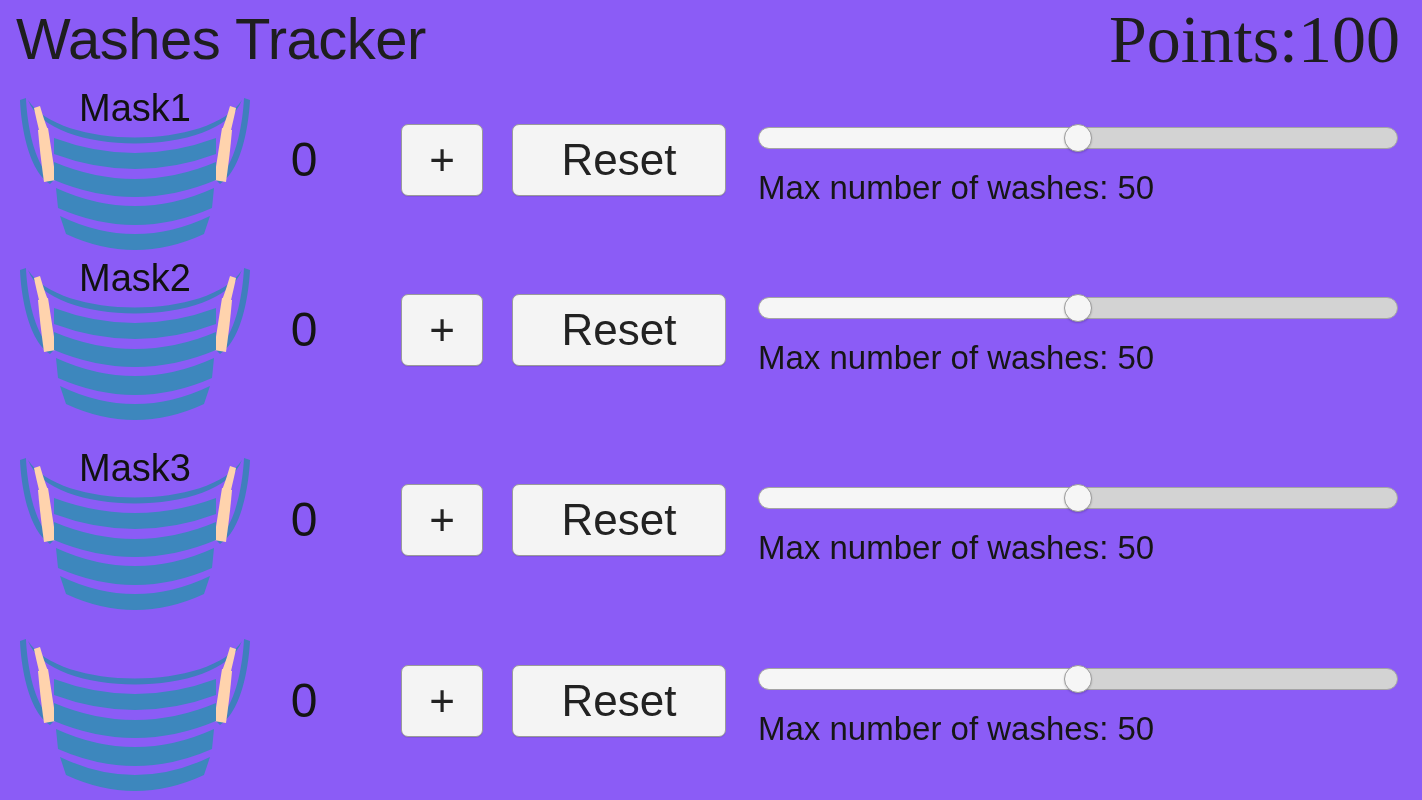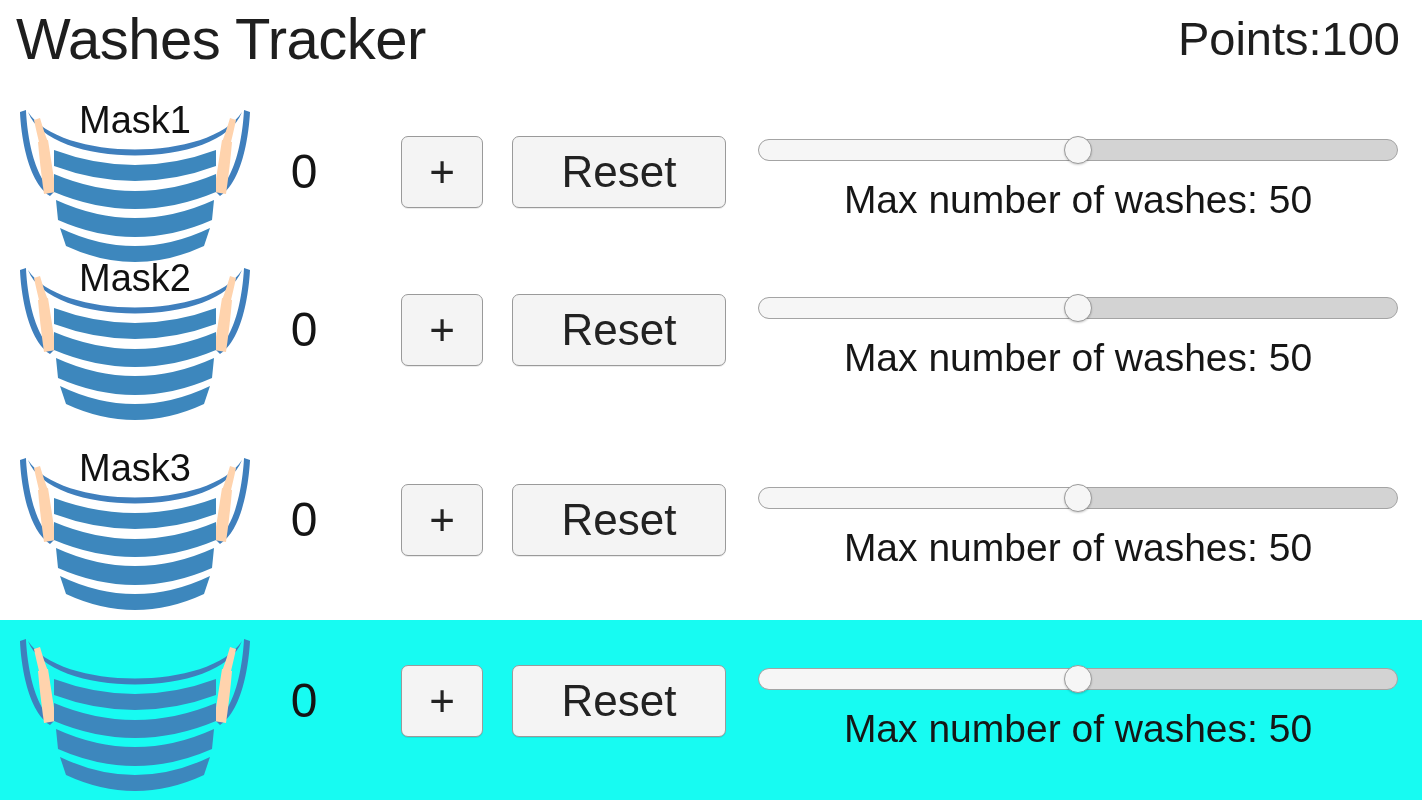--- a/index.html
+++ b/index.html
@@ -13,22 +13,22 @@
     overflow: hidden;
     background: #17fbf2;
     font-family: "Liberation Sans", "DejaVu Sans", sans-serif;
     color: #1c1c1c;
     -webkit-font-smoothing: antialiased;
   }
 
   #app {
     position: relative;
     width: 1422px;
-    height: 620px;
-    background: #ffffff;
+    height: 800px;
+    background: #8b5cf6;
   }
 
   
   .header {
     position: absolute;
     left: 0;
     top: 0;
     width: 1422px;
     height: 78px;
   }
@@ -40,35 +40,36 @@
     line-height: 66px;
     font-weight: 400;
     letter-spacing: -0.5px;
     color: #1e1e1e;
     white-space: nowrap;
   }
   .points {
     position: absolute;
     right: 22px;
     top: 8px;
-    font-size: 47px;
+    font-size: 68px;
     line-height: 62px;
     font-weight: 400;
     color: #1e1e1e;
     white-space: nowrap;
+    font-family: Liberation Serif, serif;
   }
 
   
   .row {
     position: absolute;
     left: 0;
     width: 1422px;
     height: 181px;
   }
-  .row-1 { top: 92px; }
+  .row-1 { top: 80px; }
   .row-2 { top: 250px; }
   .row-3 { top: 440px; }
   .row-4 { top: 621px; }
 
   
   .mask-cell {
     position: absolute;
     left: 10px;
     top: 4px;
     width: 250px;
@@ -179,22 +180,22 @@
     border: 1px solid #9b9b9b;
     box-sizing: border-box;
     box-shadow: 0 1px 2px rgba(0,0,0,0.18);
     cursor: pointer;
   }
   .slider-caption {
     position: absolute;
     left: 758px;
     top: 88px;
     width: 640px;
-    text-align: center;
-    font-size: 39px;
+    text-align: left;
+    font-size: 33px;
     line-height: 40px;
     color: #161616;
     white-space: nowrap;
   }
 </style>
 </head>
 <body>
 
 <div id="app">
 

